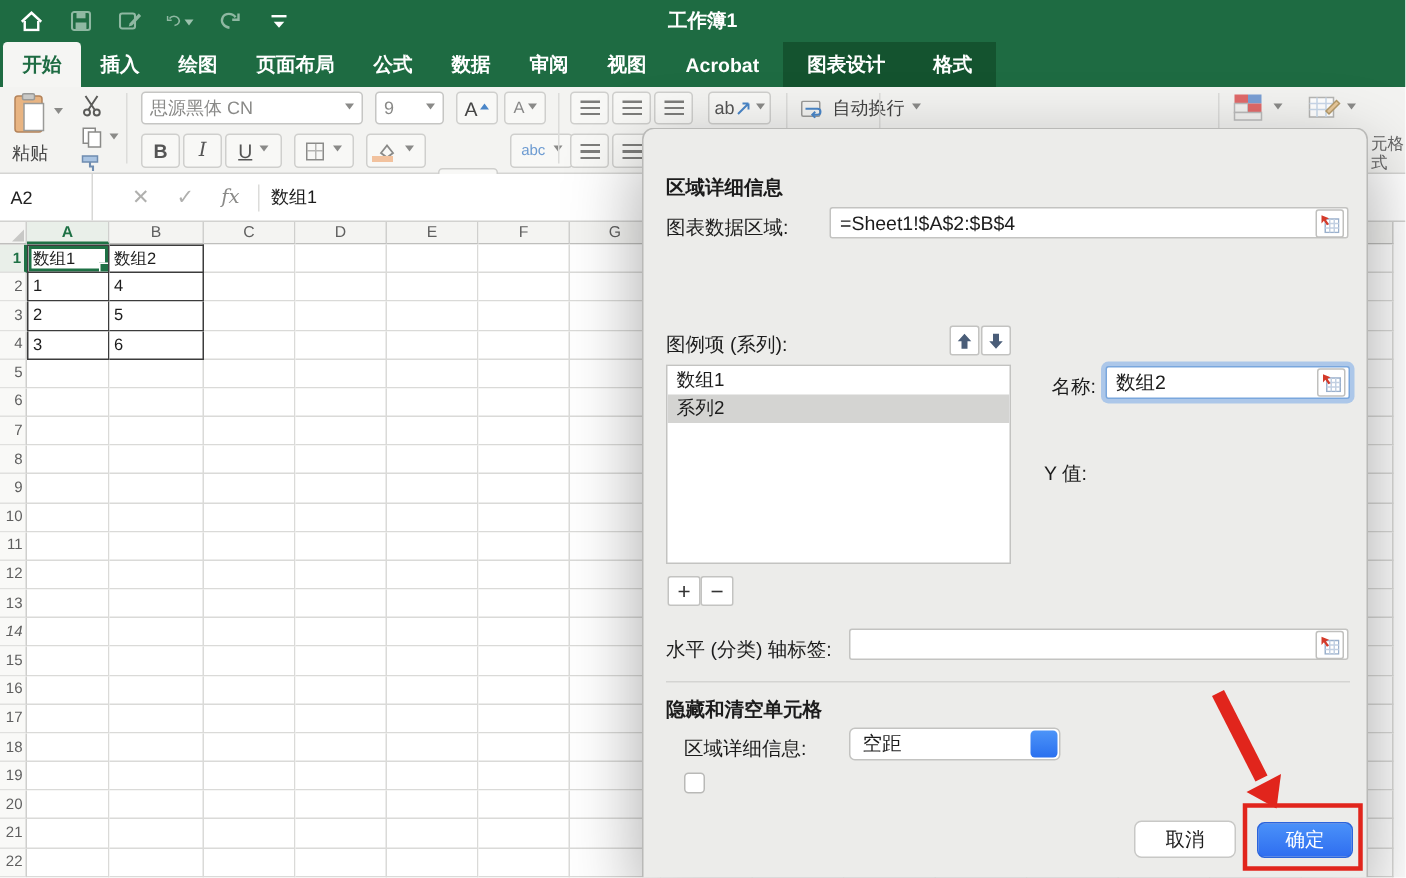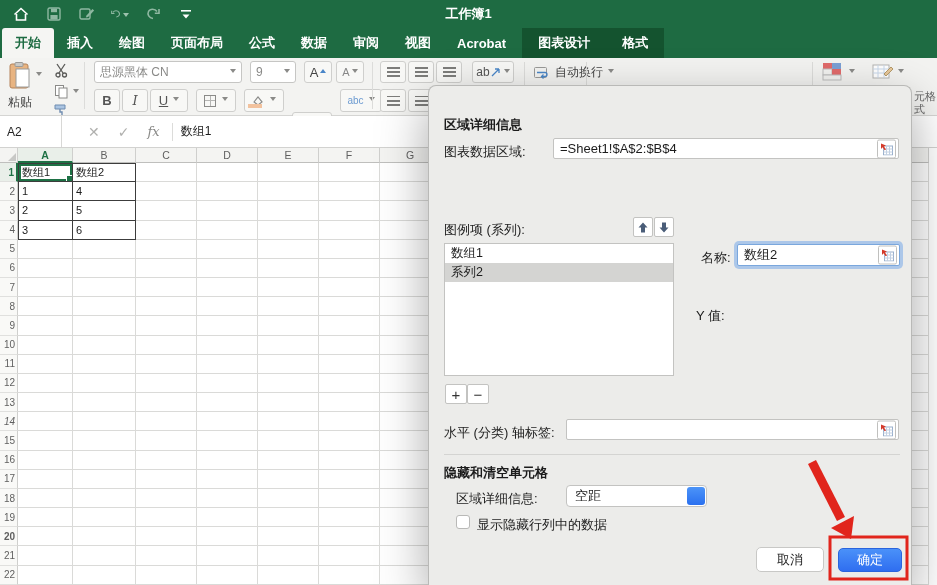--- a/index.html
+++ b/index.html
@@ -654,21 +654,21 @@
         <div class="cell" style="width: 61px; height: 19.1818px;"></div>
         <div class="cell" style="width: 61px; height: 19.1818px;"></div>
         <div class="cell" style="width: 61px; height: 19.1818px;"></div>
         <div class="cell" style="width: 61px; height: 19.1818px;"></div>
         <div class="cell" style="width: 61px; height: 19.1818px;"></div>
         <div class="cell" style="width: 61px; height: 19.1818px;"></div>
         <div class="cell" style="width: 61px; height: 19.1818px;"></div>
         <div class="cell" style="width: 61px; height: 19.1818px;"></div>
       </div>
       <div class="shrow">
-        <div class="rowhdr" style="height: 19.1818px; font-weight: bold;">20</div>
+        <div class="rowhdr" style="height: 19.1818px;">20</div>
         <div class="cell" style="width: 55px; height: 19.1818px;"></div>
         <div class="cell" style="width: 63px; height: 19.1818px;"></div>
         <div class="cell" style="width: 61px; height: 19.1818px;"></div>
         <div class="cell" style="width: 61px; height: 19.1818px;"></div>
         <div class="cell" style="width: 61px; height: 19.1818px;"></div>
         <div class="cell" style="width: 61px; height: 19.1818px;"></div>
         <div class="cell" style="width: 61px; height: 19.1818px;"></div>
         <div class="cell" style="width: 61px; height: 19.1818px;"></div>
         <div class="cell" style="width: 61px; height: 19.1818px;"></div>
         <div class="cell" style="width: 61px; height: 19.1818px;"></div>
@@ -784,21 +784,20 @@
     <div class="abs dlbl" style="left:27px;top:404px">区域详细信息:</div>
     <div class="abs dselect" style="left:137px;top:399px;width:141px;height:22px">
       <span>空距</span>
       <span class="stepper">
           <i class="st-up"></i>
           <i class="st-dn"></i>
         </span>
     </div>
 
     <div class="abs cb" style="left:27px;top:429px"></div>
-    <div class="abs dlbl" style="left:48px;top:430px">显示隐藏行列中的数据</div>
 
     <div class="abs btn btn-cancel" style="left:327px;top:461px;width:68px;height:25px">取消</div>
     <div class="abs btn btn-ok" style="left:409px;top:462px;width:64px;height:24px">确定</div>
   </div>
 
   <svg class="annot" width="937" height="585" viewBox="0 0 937 585">
     <line x1="812" y1="462" x2="841" y2="519" stroke="#e1251c" stroke-width="9"></line>
     <polygon points="851,539 854,516 831,528" fill="#e1251c"></polygon>
     <rect x="830" y="537" width="77" height="42" fill="none" stroke="#e1251c" stroke-width="3"></rect>
   </svg>

